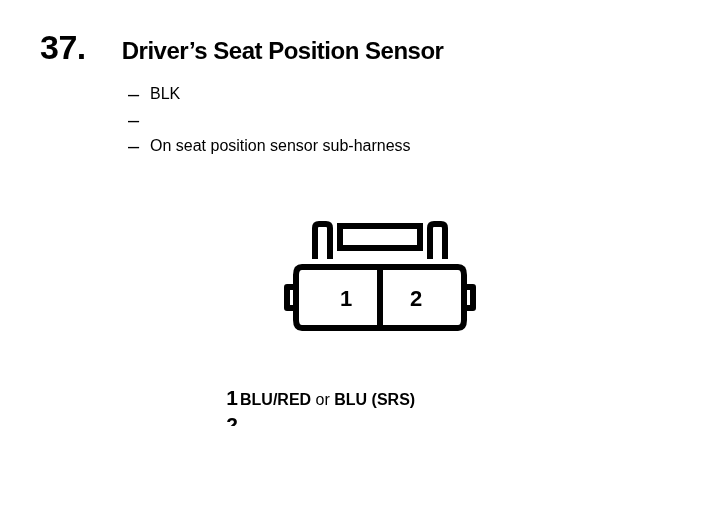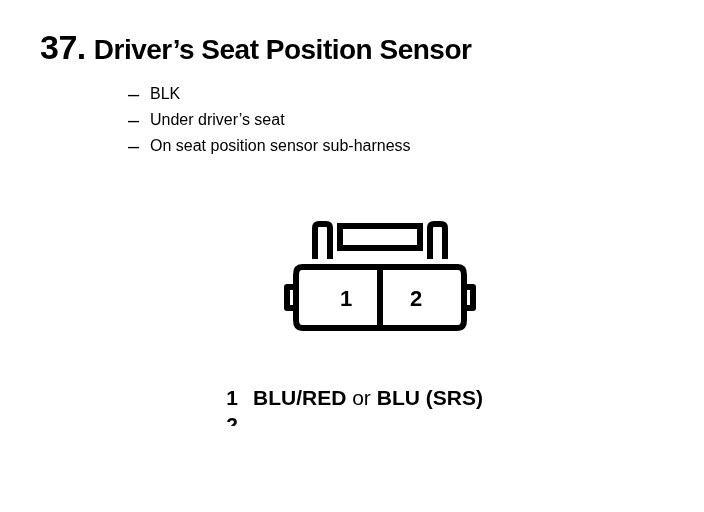--- a/index.html
+++ b/index.html
@@ -25,23 +25,23 @@
     display: flex;
     align-items: baseline;
     white-space: pre;
   }
   .title-num {
     font-size: 34px;
     font-weight: bold;
     letter-spacing: -0.5px;
   }
   .title-text {
-    font-size: 28px;
+    font-size: 24px;
     font-weight: bold;
-    margin-left: 8px;
+    margin-left: 36px;
     letter-spacing: -0.5px;
   }
 
   
   .bullets {
     position: absolute;
     left: 128px;
     top: 81px;
   }
   .bullet-line {
@@ -87,23 +87,23 @@
     white-space: pre;
   }
   .legend-num {
     font-size: 21px;
     font-weight: bold;
     width: 38px;
     flex: 0 0 38px;
     text-align: right;
   }
   .legend-desc {
-    font-size: 21px;
+    font-size: 16px;
     font-weight: bold;
-    margin-left: 15px;
+    margin-left: 2px;
   }
   .legend-desc .conj {
     font-weight: normal;
   }
 </style>
 </head>
 <body>
 
 <div id="page">
 
@@ -112,21 +112,20 @@
     <span class="title-text">Driver’s Seat Position Sensor</span>
   </div>
 
   <div class="bullets">
     <div class="bullet-line">
       <span class="bullet-dash">–</span>
       <span class="bullet-label">BLK</span>
     </div>
     <div class="bullet-line">
       <span class="bullet-dash">–</span>
-      <span class="bullet-label">Under driver’s seat</span>
     </div>
     <div class="bullet-line">
       <span class="bullet-dash">–</span>
       <span class="bullet-label">On seat position sensor sub-harness</span>
     </div>
   </div>
 
   <div class="connector">
     <svg width="200" height="125" viewBox="0 0 200 125" xmlns="http://www.w3.org/2000/svg">
       <g fill="none" stroke="#000000" stroke-width="6">

